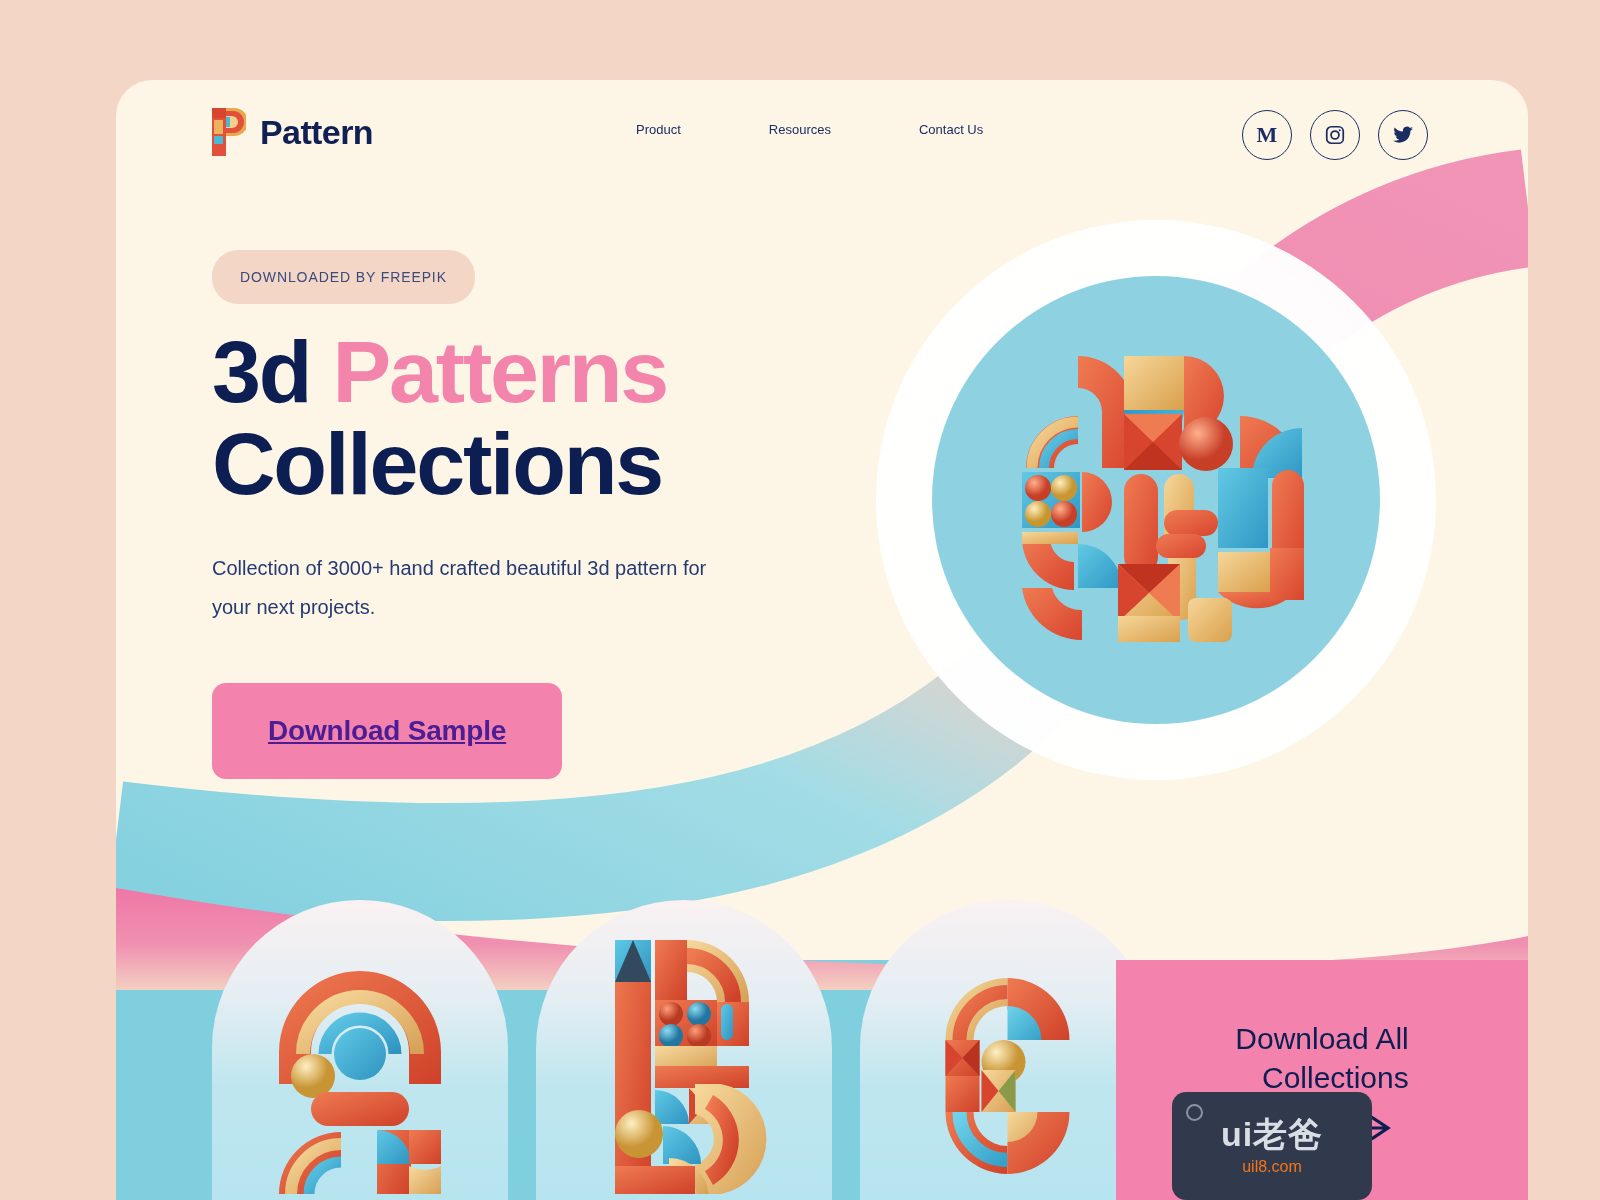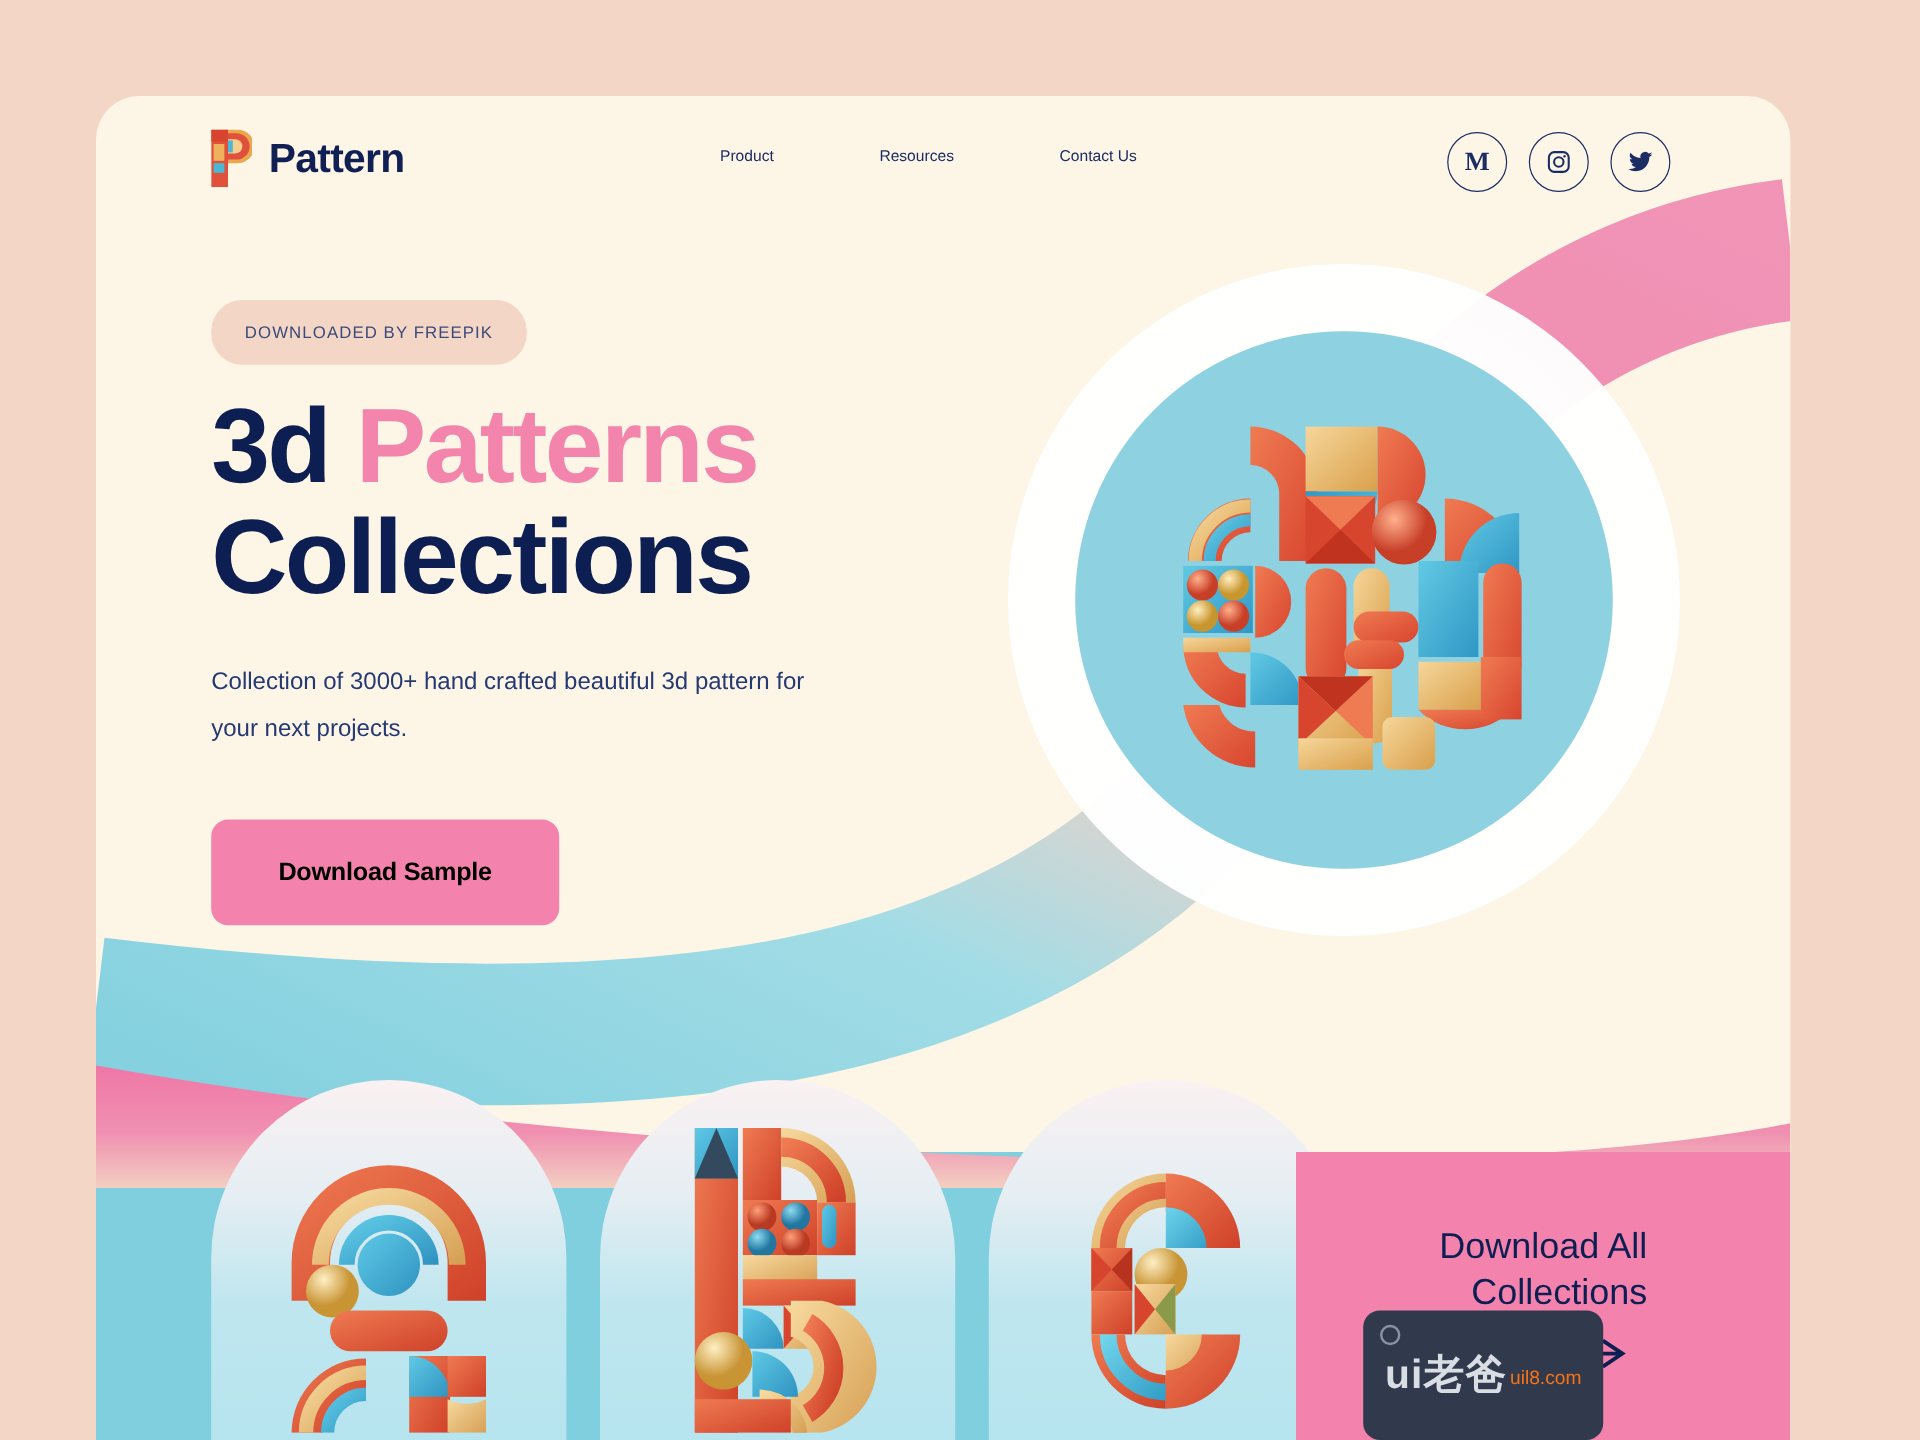--- a/index.html
+++ b/index.html
@@ -2,21 +2,21 @@
 <html><head>
 <meta charset="utf-8">
 <style>
   html,body{margin:0;padding:0;}
   body{
     width:1600px;height:1200px;overflow:hidden;
     background:#f3d6c6;
     font-family:"Liberation Sans", sans-serif;
     -webkit-font-smoothing:antialiased;
   }
-  #stage{position:relative;width:1336px;height:1200px;}
+  #stage{position:relative;width:1336px;height:1200px;margin-left:36px;}
 
   
   .card{
     position:absolute;left:80px;top:80px;width:1412px;height:1120px;
     background:#fdf6e6;
     border-radius:36px 36px 0 0;
     overflow:hidden;
   }
 
   
@@ -55,23 +55,23 @@
   }
   h1.headline{
     margin:22px 0 0 0;font-size:88px;line-height:1.04;font-weight:bold;
     color:#0d1f52;letter-spacing:-2.2px;
   }
   h1.headline .pink{color:#f385ad;text-align:right;}
   .sub{
     margin:40px 0 0 0;font-size:20px;line-height:1.95;color:#253a73;max-width:500px;
   }
   .cta{
-    margin-top:56px;display:inline-block;background:#f383ad;color:#000000;
-    font-size:21px;font-weight:bold;border:none;border-radius:14px;
-    padding:32px 56px;cursor:pointer;letter-spacing:-0.2px;
+    margin-top:56px;display:inline-block;background:#f383ad;color:#4c1d95;
+    font-size:28px;font-weight:bold;border:none;border-radius:14px;
+    padding:32px 56px;cursor:pointer;letter-spacing:-0.2px;text-decoration:underline;
   }
 
   
   .hero-art{position:absolute;left:760px;top:140px;width:560px;height:560px;z-index:15;}
   .halo{
     position:absolute;inset:0;border-radius:50%;
     background:radial-gradient(circle at 50% 50%, rgba(255,255,255,0) 46%, rgba(255,255,255,.98) 54%, rgba(255,255,255,.96) 74%, rgba(255,255,255,0) 82%);
   }
   .disc{
     position:absolute;left:56px;top:56px;width:448px;height:448px;border-radius:50%;
@@ -99,21 +99,21 @@
     border-radius:148px 148px 0 0;
     background:linear-gradient(180deg,#faf1f2 0%,#e5eef3 32%,#bfe6ef 62%,#b6e4ef 100%);
     overflow:hidden;z-index:5;
   }
   .arch .letter{position:absolute;left:50%;bottom:6px;transform:translateX(-50%);}
 
   
   .watermark{
     position:absolute;right:0;bottom:0;width:200px;height:108px;
     background:#313a4d;border-radius:14px;z-index:50;
-    display:flex;align-items:center;justify-content:center;gap:2px;
+    display:flex;flex-direction:column;align-items:center;justify-content:center;gap:2px;
   }
   .watermark .dot{
     position:absolute;left:14px;top:12px;width:13px;height:13px;border-radius:50%;
     border:2px solid #8a92a3;
   }
   .wm-main{color:#d9dde4;font-size:34px;font-weight:bold;letter-spacing:1px;line-height:1;}
   .wm-sub{color:#f97316;font-size:16px;line-height:1;margin-top:6px;}
 </style>
 </head>
 <body>

